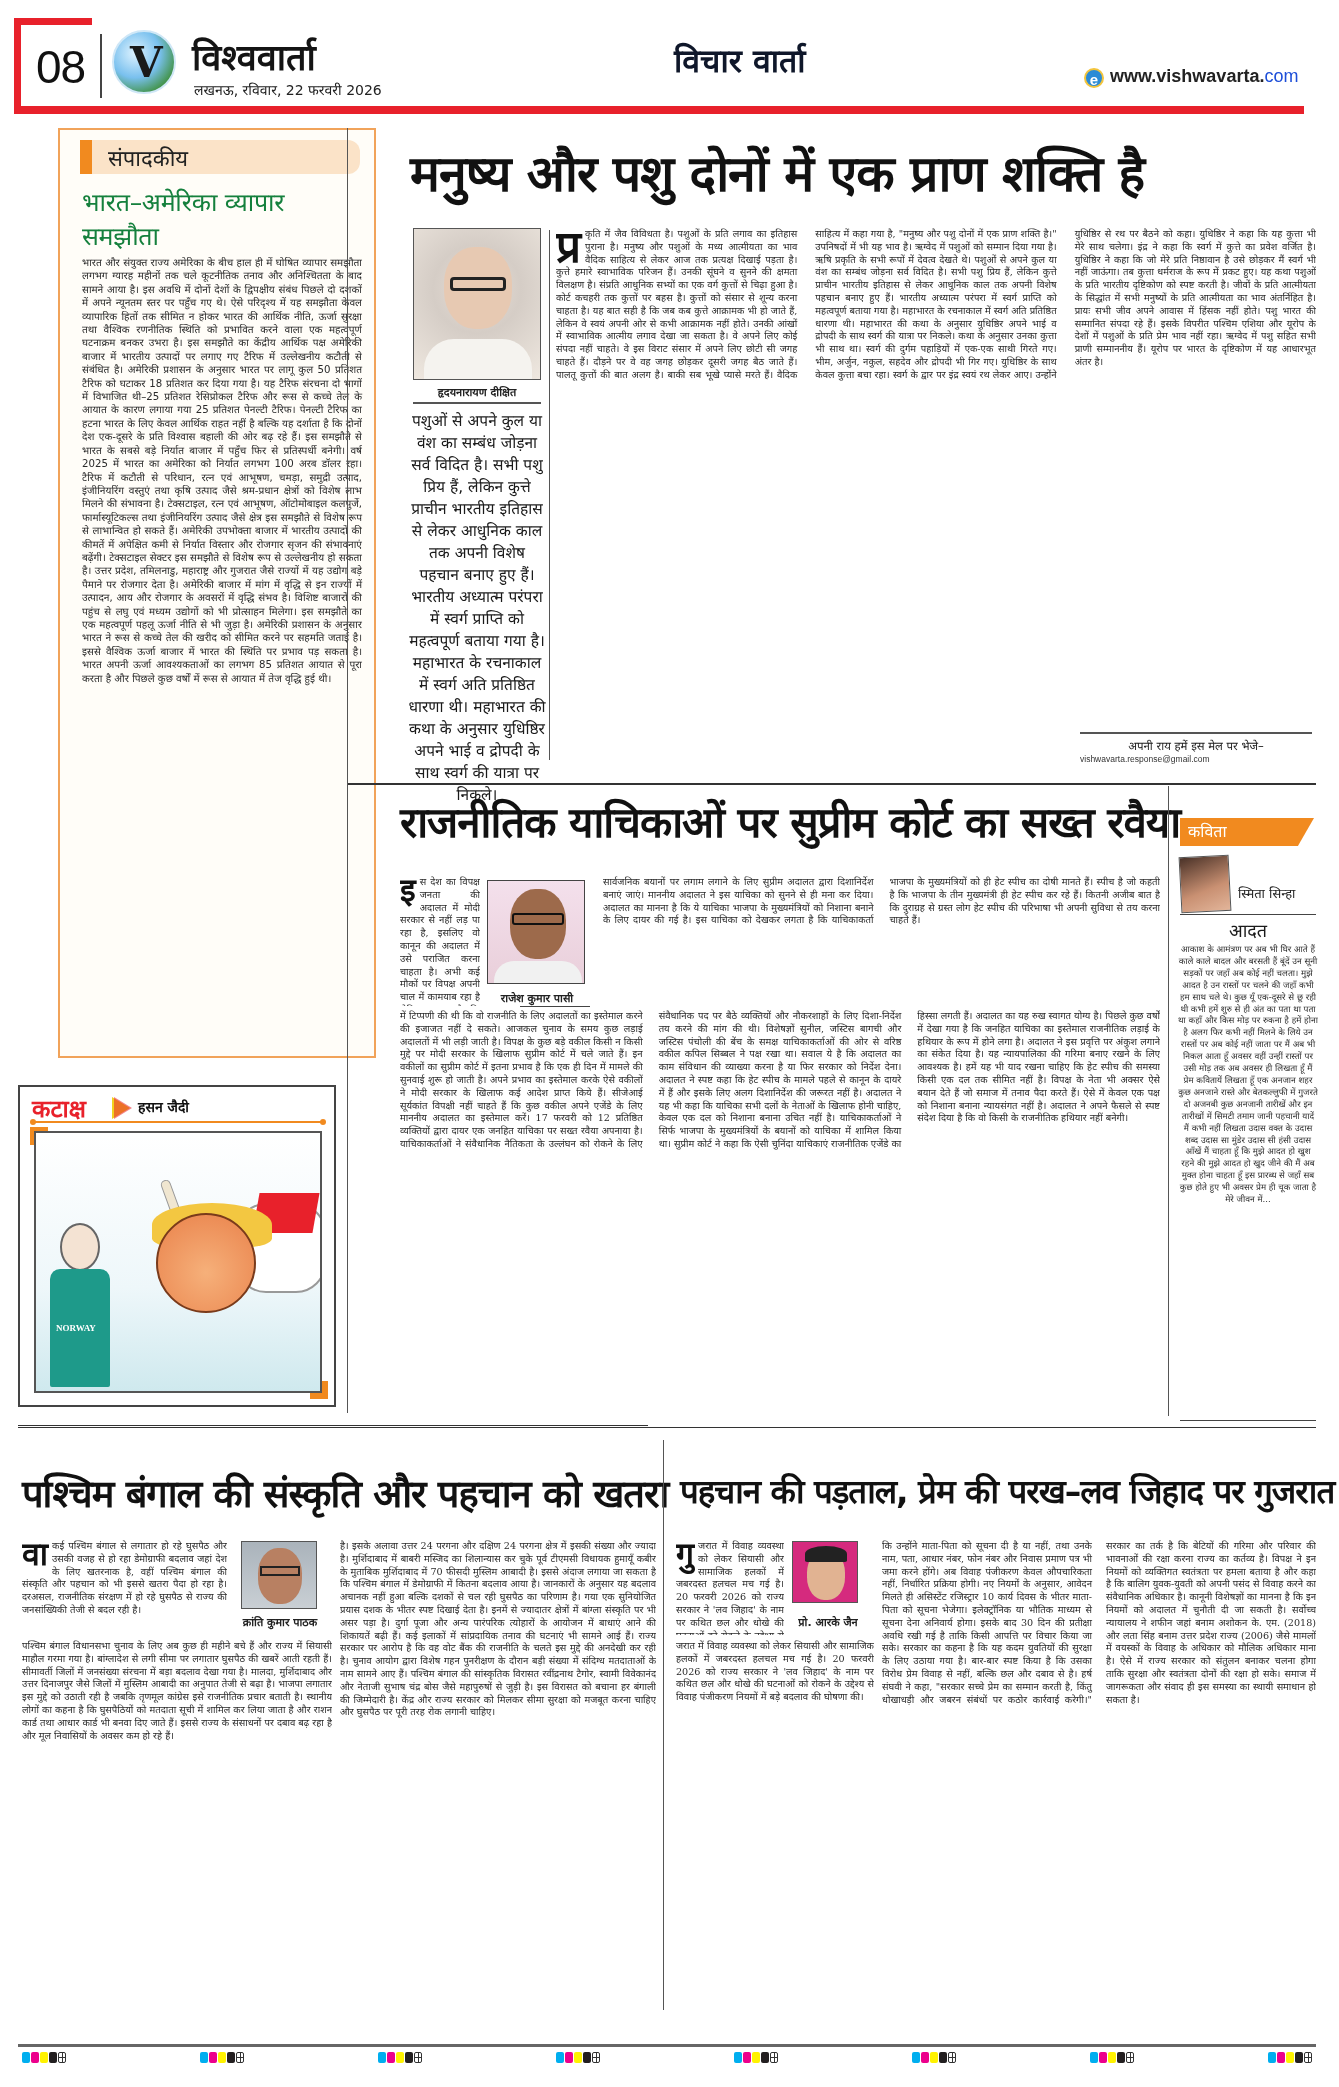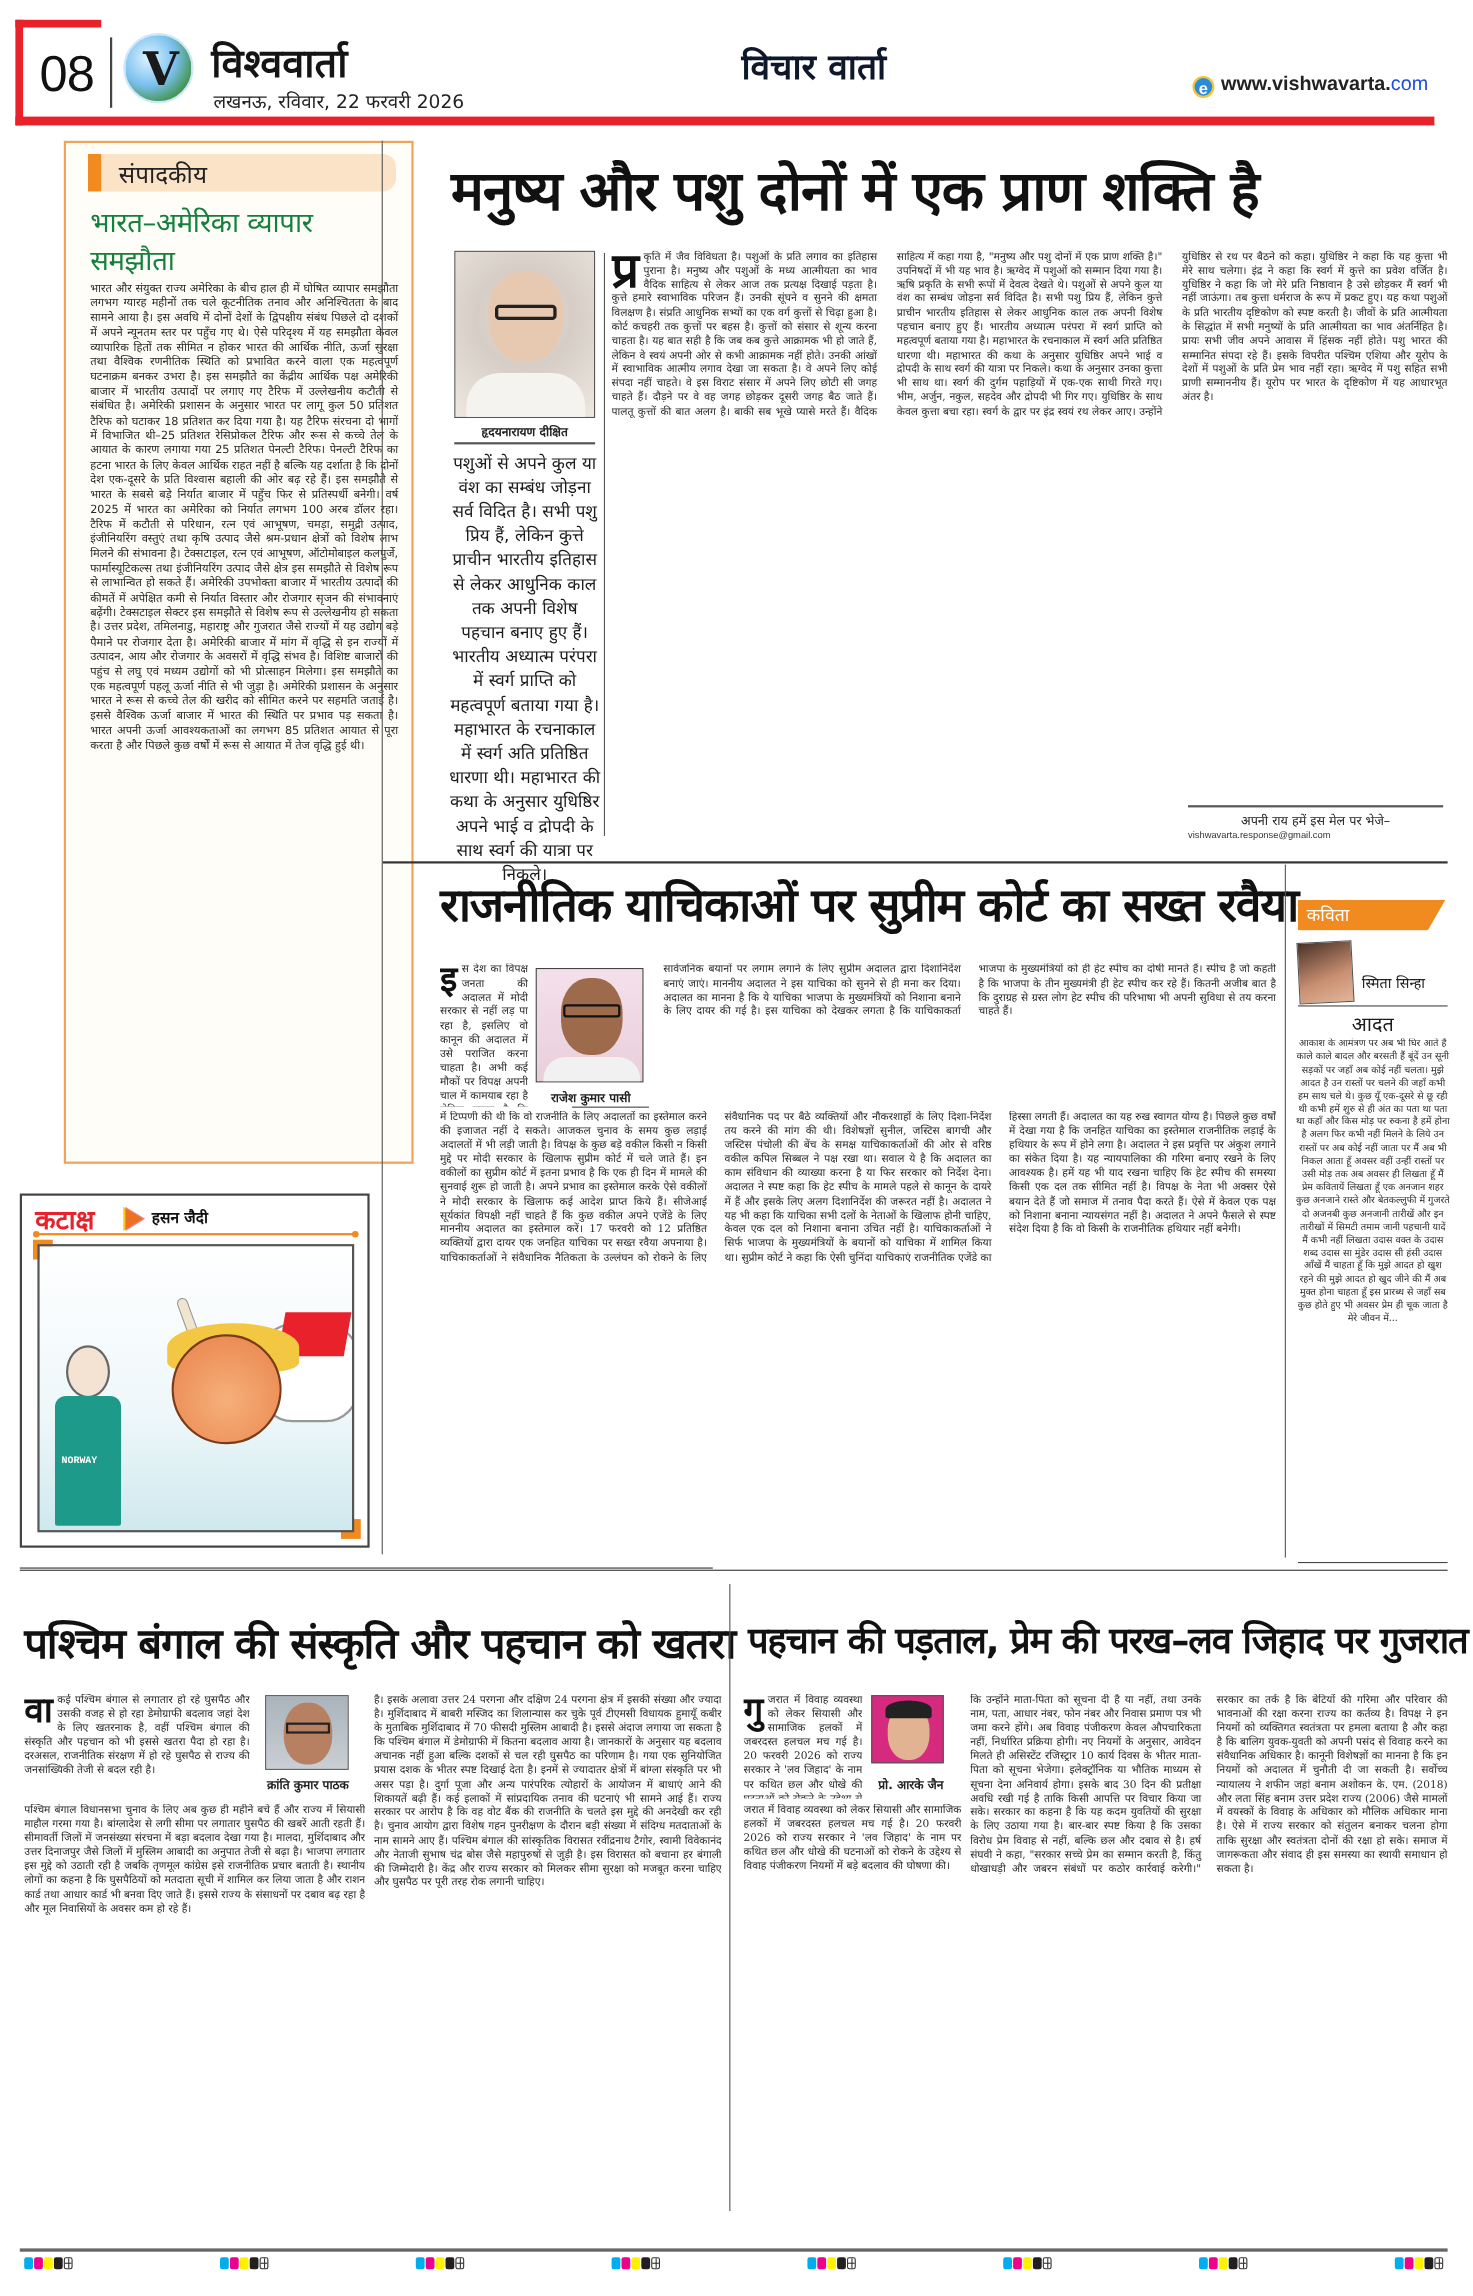--- a/index.html
+++ b/index.html
@@ -9,21 +9,21 @@
   
   .masthead { position: absolute; left: 14px; top: 18px; width: 1300px; height: 96px; }
   .red-corner-top { position: absolute; left: 0; top: 0; width: 78px; height: 7px; background: #e8212b; }
   .red-corner-left { position: absolute; left: 0; top: 0; width: 7px; height: 96px; background: #e8212b; }
   .red-rule { position: absolute; left: 0; top: 88px; width: 1290px; height: 8px; background: #e8212b; }
   .page-num { position: absolute; left: 22px; top: 22px; font-family: "Liberation Sans", sans-serif; font-size: 46px; font-weight: 400; letter-spacing: -1px; color: #111; }
   .num-sep { position: absolute; left: 86px; top: 16px; width: 2px; height: 64px; background: #444; }
   .logo-globe { position: absolute; left: 98px; top: 12px; width: 64px; height: 64px; border-radius: 50%; background: radial-gradient(circle at 35% 35%, #dff3ff 0%, #79c0ee 45%, #3d8f3a 80%, #2a6ab5 100%); border: 2px solid #cfe7f7; }
   .logo-globe span { position: absolute; left: 16px; top: 6px; font-family: "DejaVu Serif", serif; font-size: 42px; font-weight: 700; color: #1a1a1a; }
   .paper-name { position: absolute; left: 178px; top: 14px; font-size: 36px; font-weight: 700; color: #141414; }
-  .dateline { position: absolute; left: 180px; top: 62px; font-size: 17px; color: #222; }
+  .dateline { position: absolute; left: 180px; top: 62px; font-size: 14px; color: #222; }
   .section-title { position: absolute; left: 660px; top: 20px; font-size: 32px; font-weight: 700; color: #0f172a; }
   .website { position: absolute; left: 1070px; top: 48px; font-family: "Liberation Sans", sans-serif; font-size: 18px; font-weight: 700; color: #222; }
   .website .tld { color: #1d4ed8; font-weight: 400; }
   .ie-icon { display: inline-block; width: 20px; height: 20px; border-radius: 50%; background: #2b8bd6; color: #fff; font-size: 15px; font-weight: 700; text-align: center; line-height: 20px; margin-right: 6px; vertical-align: -3px; border: 2px solid #f3c43c; }
 
   
   .editorial { position: absolute; left: 18px; top: 128px; width: 318px; height: 930px; border: 2px solid #f1a35a; background: #fffdf8; padding: 10px 8px; overflow: hidden; margin-left: 40px; }
   .sampadkiya { position: relative; height: 34px; background: #fbe3c8; border-radius: 0 12px 12px 0; margin: 0 6px 10px 12px; }
   .sampadkiya::before { content: ""; position: absolute; left: 0; top: 0; width: 12px; height: 34px; background: #f18a1f; }
   .sampadkiya span { position: absolute; left: 28px; top: 2px; font-size: 22px; font-weight: 500; color: #222; }
@@ -37,21 +37,21 @@
   .kat-arrow2 { position: absolute; left: 94px; top: 10px; width: 0; height: 0; border-top: 11px solid transparent; border-bottom: 11px solid transparent; border-left: 18px solid #e8212b; opacity: .55; }
   .cartoonist { position: absolute; left: 118px; top: 10px; font-size: 14px; font-weight: 700; color: #111; }
   .kat-rule { position: absolute; left: 12px; top: 34px; width: 292px; height: 2px; background: #f18a1f; }
   .kat-rule::before, .kat-rule::after { content: ""; position: absolute; top: -2px; width: 6px; height: 6px; border-radius: 50%; background: #f18a1f; }
   .kat-rule::before { left: -2px; } .kat-rule::after { right: -2px; }
   .cartoon-frame { position: absolute; left: 14px; top: 44px; width: 288px; height: 262px; border: 2px solid #555; background: linear-gradient(180deg, #fff 0%, #eef7fa 60%, #cfe9ee 100%); overflow: hidden; }
   .cf-corner { position: absolute; width: 18px; height: 18px; background: #f18a1f; }
   .toon-man { position: absolute; left: 14px; top: 90px; width: 60px; height: 170px; }
   .toon-man .head { position: absolute; left: 10px; top: 0; width: 40px; height: 48px; border-radius: 50%; background: #f4e3d3; border: 2px solid #666; }
   .toon-man .suit { position: absolute; left: 0; top: 46px; width: 60px; height: 118px; background: #1e9a8a; border-radius: 10px 10px 2px 2px; }
-  .toon-man .label { position: absolute; left: 6px; top: 100px; font-family: Liberation Mono, monospace; font-size: 9px; color: #fff; font-weight: 700; }
+  .toon-man .label { position: absolute; left: 6px; top: 100px; font-family: Liberation Serif, serif; font-size: 9px; color: #fff; font-weight: 700; }
   .toon-bull { position: absolute; left: 110px; top: 40px; width: 170px; height: 170px; }
   .toon-bull .face { position: absolute; left: 10px; top: 40px; width: 100px; height: 100px; border-radius: 50%; background: radial-gradient(circle at 50% 60%, #f6b07a, #e9814a); border: 2px solid #7a3b1b; }
   .toon-bull .hair { position: absolute; left: 6px; top: 30px; width: 120px; height: 44px; border-radius: 50% 50% 20% 20%; background: #f3c741; }
   .toon-bull .body { position: absolute; left: 90px; top: 30px; width: 90px; height: 90px; border-radius: 30px; background: #fff; border: 2px solid #999; }
   .toon-bull .cape { position: absolute; left: 110px; top: 20px; width: 60px; height: 40px; background: #e8212b; transform: skewX(-10deg); }
   .toon-bull .horn { position: absolute; left: 20px; top: 6px; width: 10px; height: 40px; background: #f0e6d0; border-radius: 6px 6px 2px 2px; transform: rotate(-20deg); border: 1px solid #999; }
 
   .left-col-bottom-rule { position: absolute; left: 18px; top: 1425px; width: 630px; height: 1px; background: #333; }
 
   

